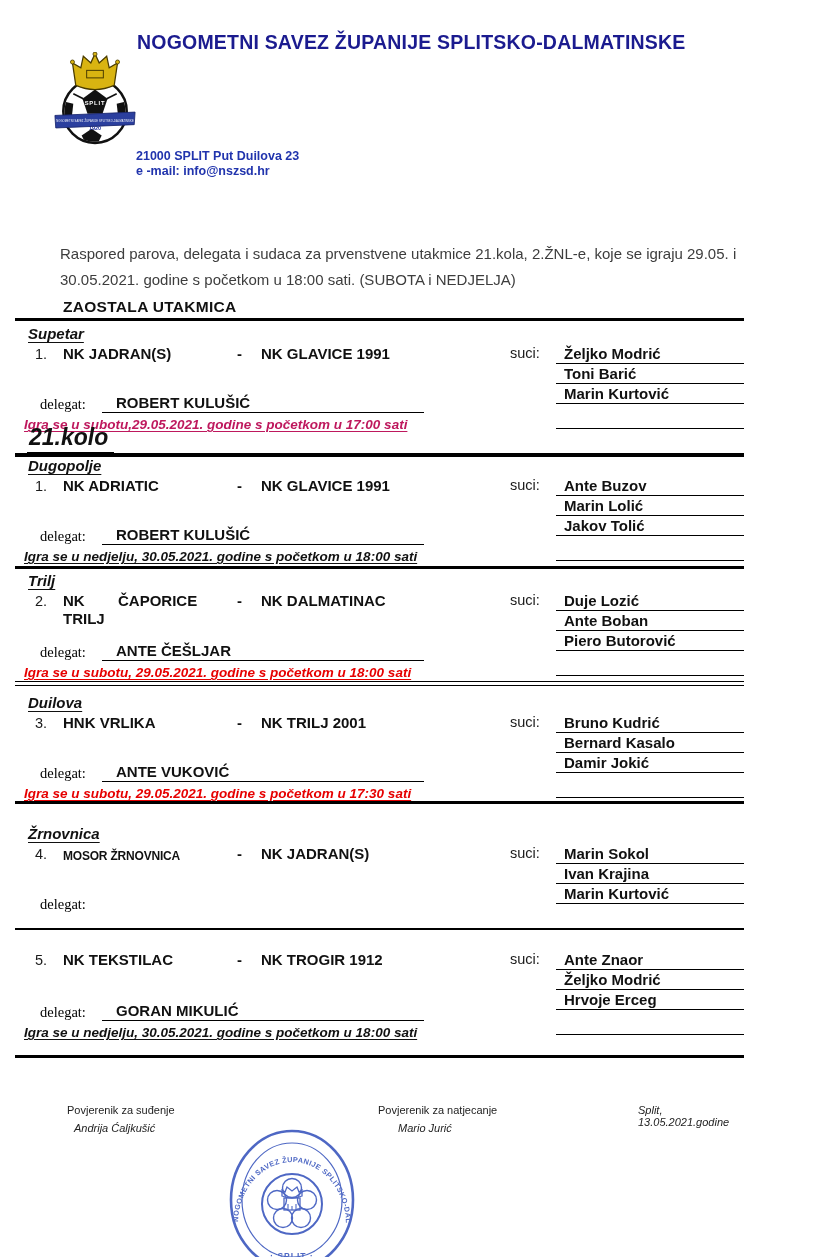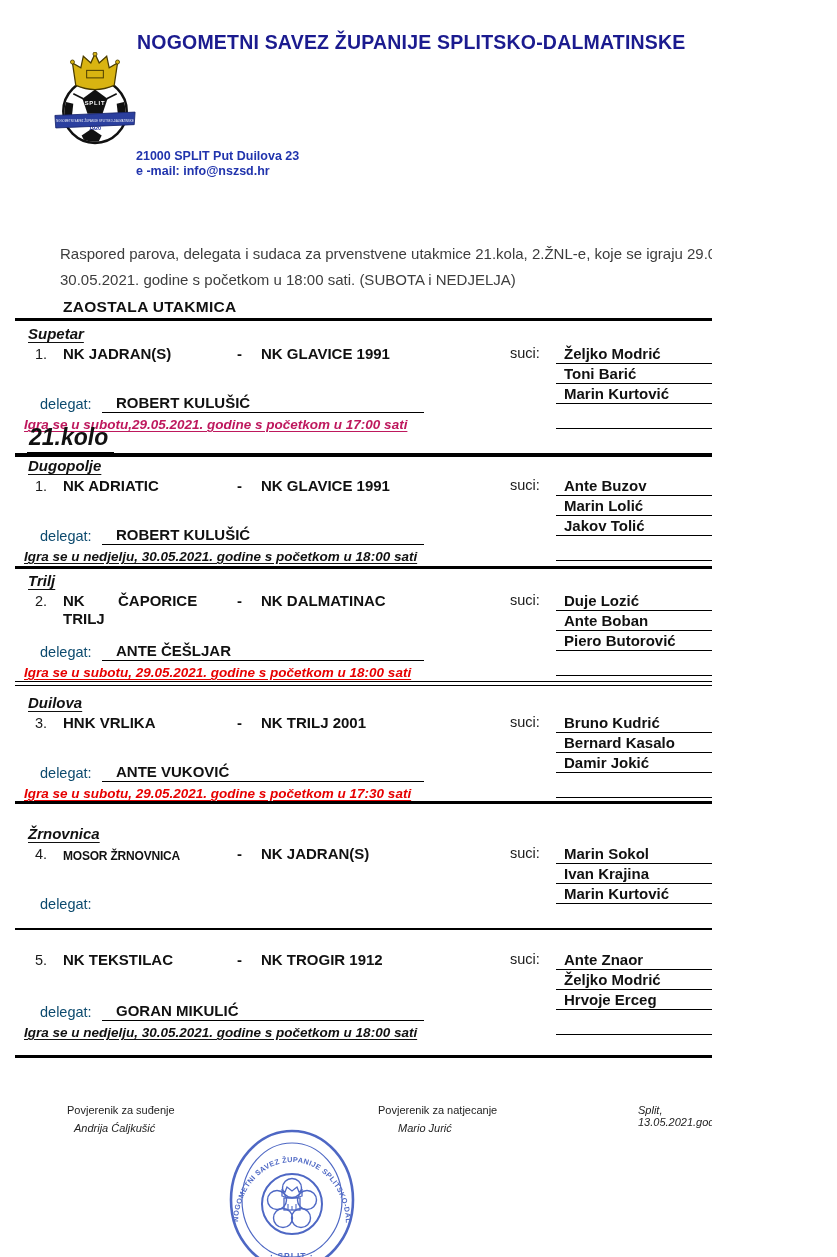--- a/index.html
+++ b/index.html
@@ -1,17 +1,17 @@
 <!DOCTYPE html>
 <html><head>
 <meta charset="utf-8">
 <style>
   html,body{margin:0;padding:0;}
   body{background:#fff;font-family:"Liberation Sans","DejaVu Sans",sans-serif;}
-  #page{position:relative;width:712px;height:1257px;background:#fff;overflow:hidden;color:#111;}
+  #page{position:relative;width:712px;height:1257px;background:#fff;overflow:hidden;color:#111;padding-left:32px;}
 
   
   .title{position:absolute;left:137px;top:31px;font-size:19.5px;font-weight:bold;letter-spacing:.2px;white-space:nowrap;}
   .addr{position:absolute;left:136px;top:149px;font-size:12.5px;font-weight:bold;line-height:15px;}
   .logo{position:absolute;left:53px;top:52px;}
 
   
   .intro{position:absolute;left:60px;top:241px;width:712px;font-size:15px;line-height:26px;color:#3d3d3d;}
 
   .zaostala{position:absolute;left:63px;top:298px;font-size:15.5px;font-weight:bold;letter-spacing:.3px;}
@@ -29,21 +29,21 @@
   .mleft{width:500px;}
   .trow{display:flex;align-items:flex-start;font-size:15px;line-height:18px;}
   .num{margin-left:35px;width:28px;font-size:14.5px;color:#1a1a1a;}
   .home{width:168px;font-weight:bold;white-space:pre-wrap;}
   .b5 .home{font-size:12px;letter-spacing:-.2px;padding-top:2px;}
   .dash{width:24px;font-weight:bold;text-align:left;padding-left:6px;}
   .away{flex:1;font-weight:bold;}
   .drow{display:flex;align-items:flex-end;margin-left:40px;margin-top:31px;font-size:14.5px;line-height:17px;}
   .b3 .drow{margin-top:14px;}
   .b6 .drow{margin-top:33px;}
-  .dlab{width:62px;color:#0c4a6e;}
+  .dlab{width:62px;color:#000000;font-family:Liberation Serif, serif;}
   .dname{width:308px;border-bottom:1.5px solid #000;padding:0 0 1px 14px;font-weight:bold;font-size:15px;}
   .note{margin-left:24px;margin-top:4px;font-size:13.5px;font-weight:bold;font-style:italic;text-decoration:underline;text-underline-offset:2px;}
   .mright{display:flex;align-items:flex-start;}
   .slab{width:46px;padding-left:10px;font-size:14.5px;color:#1a1a1a;}
   .refs{width:211px;}
   .ref{border-bottom:1.6px solid #000;font-size:15px;font-weight:bold;line-height:17px;padding:0 0 1px 8px;margin-bottom:1px;}
   .ref.empty{margin-top:7px;height:16px;}
 
   
   .ft{position:absolute;font-size:11px;color:#222;}

